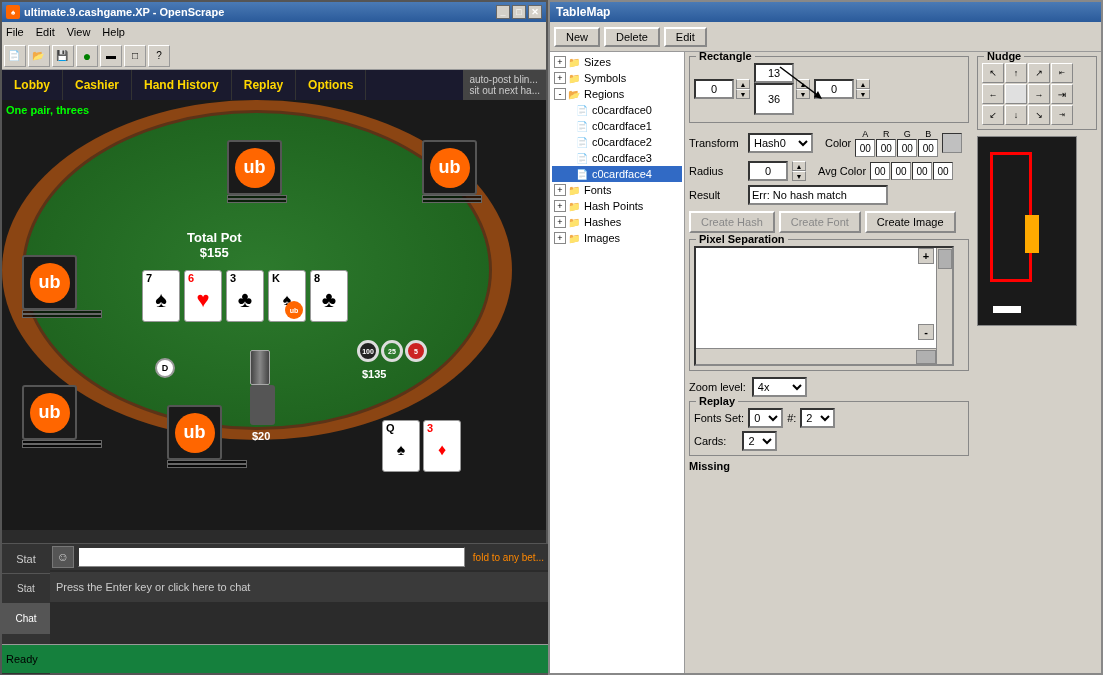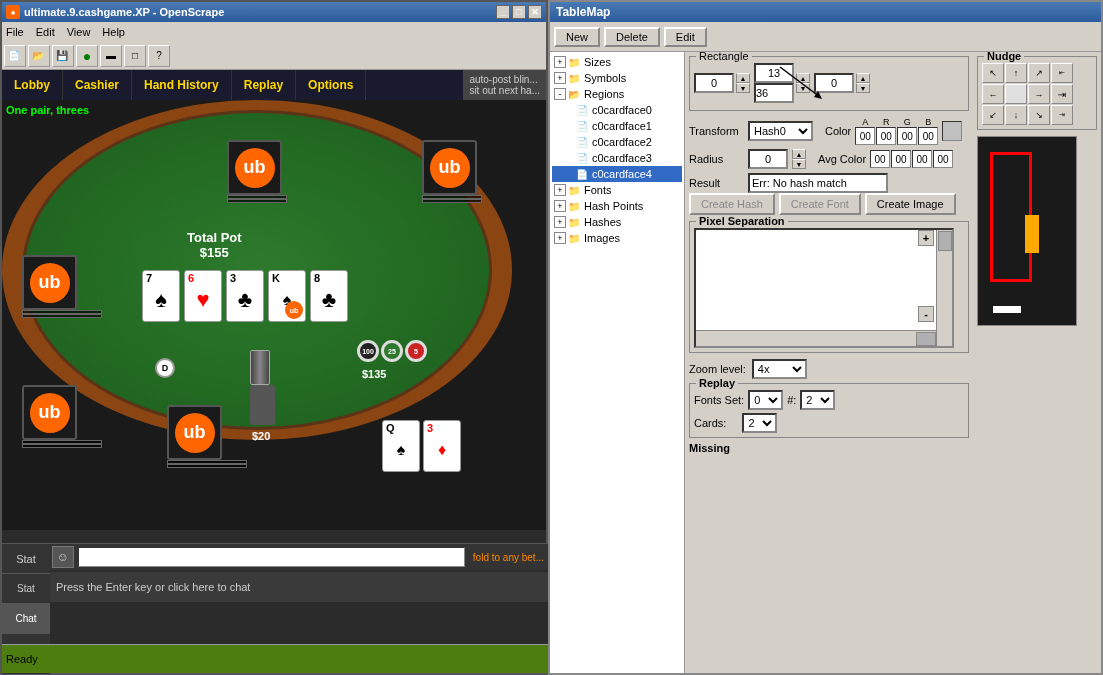--- a/index.html
+++ b/index.html
@@ -342,21 +342,21 @@
       background: #3a3a3a;
       display: flex; align-items: center;
       padding: 2px 6px;
       color: #ccc; font-size: 11px;
     }
 
     #status-bar {
       position: absolute;
       bottom: 0; left: 0;
       width: 548px; height: 20px;
-      background: #4d7c0f;
+      background: #15803d;
       display: flex; align-items: center;
       padding: 14px 4px;
       font-size: 11px;
       border-top: 1px solid #999;
     }
 
     
     #tablemap-window {
       position: absolute;
       left: 548px; top: 0;
@@ -750,33 +750,33 @@
       </div>
     </div>
 
     <div id="right-panel">
 
       <div style="display:flex;gap:8px;">
 
         <div style="flex:1;min-width:0;">
 
           <div style="border:1px solid #888;padding:6px 4px 4px 4px;margin-bottom:6px;position:relative;">
-            <div style="position:absolute;top:-7px;left:6px;background:#d4d0c8;padding:0 3px;font-size:11px;font-weight:normal;">Rectangle</div>
+            <div style="position:absolute;top:-7px;left:6px;background:#d4d0c8;padding:0 3px;font-size:11px;font-weight:bold;">Rectangle</div>
             <div style="display:flex;align-items:center;gap:4px;margin-bottom:3px;">
               <div style="display:flex;align-items:center;gap:2px;">
                 <input class="num-input" type="text" style="width: 40px; height: 20px; text-align: center; border: 2px inset rgb(136, 136, 136); font-size: 11px;" value="0">
                 <div class="spin-btns">
                   <div class="spin-btn">▲</div>
                   <div class="spin-btn">▼</div>
                 </div>
               </div>
               <div style="display:flex;align-items:center;gap:2px;border-radius:11px;">
                 <div style="display:flex;flex-direction:column;">
                   <input class="num-input" type="text" style="width: 40px; height: 20px; text-align: center; border: 2px inset rgb(136, 136, 136); font-size: 11px;" value="13">
-                  <input class="num-input" type="text" style="width: 40px; height: 20px; text-align: left; border: 2px inset rgb(136, 136, 136); font-size: 11px;" value="36">
+                  <input class="num-input" type="text" style="width: 40px; height: 32px; text-align: center; border: 2px inset rgb(136, 136, 136); font-size: 11px;" value="36">
                 </div>
                 <div class="spin-btns">
                   <div class="spin-btn">▲</div>
                   <div class="spin-btn">▼</div>
                 </div>
               </div>
               <div style="display:flex;align-items:center;gap:2px;">
                 <input class="num-input" type="text" style="width: 40px; height: 20px; text-align: center; border: 2px inset rgb(136, 136, 136); font-size: 11px;" value="0">
                 <div class="spin-btns">
                   <div class="spin-btn">▲</div>
@@ -827,21 +827,21 @@
             </div>
             <span style="font-size:11px;margin-left:8px;">Avg Color</span>
             <div style="display:flex;gap:1px;">
               <input type="text" style="width: 20px; height: 18px; border: 1px inset rgb(136, 136, 136); font-size: 10px; text-align: center;" value="00">
               <input type="text" style="width: 20px; height: 18px; border: 1px inset rgb(136, 136, 136); font-size: 10px; text-align: center;" value="00">
               <input type="text" style="width: 20px; height: 18px; border: 1px inset rgb(136, 136, 136); font-size: 10px; text-align: center;" value="00">
               <input type="text" style="width: 20px; height: 18px; border: 1px inset rgb(136, 136, 136); font-size: 10px; text-align: center;" value="00">
             </div>
           </div>
 
-          <div style="display:flex;align-items:center;gap:4px;">
+          <div style="display:flex;align-items:center;gap:4px;margin-bottom:6px;">
             <span style="font-size:11px;min-width:55px;">Result</span>
             <input type="text" class="result-input" value="Err: No hash match" style="">
           </div>
 
           <div id="action-btns">
             <button class="action-btn disabled">Create Hash</button>
             <button class="action-btn disabled">Create Font</button>
             <button class="action-btn">Create Image</button>
           </div>
 

